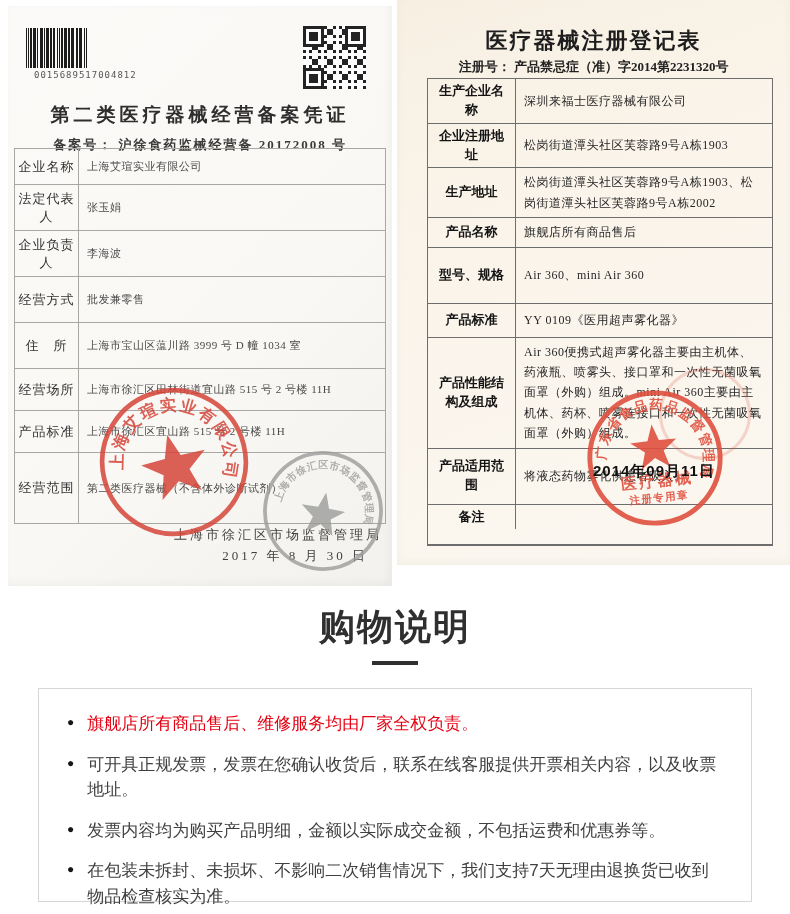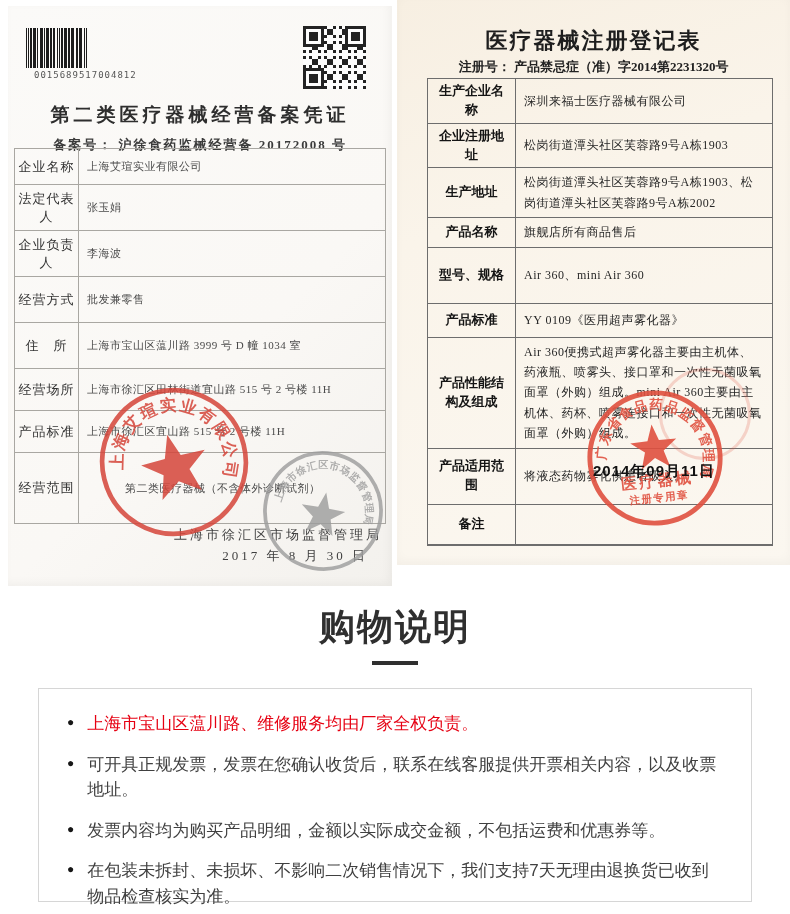--- a/index.html
+++ b/index.html
@@ -601,21 +601,21 @@
           <div class="val">上海市宝山区蕰川路 3999 号 D 幢 1034 室</div>
         </div>
         <div class="row" style="min-height: 42px;">
           <div class="lab">经营场所</div>
           <div class="val">上海市徐汇区田林街道宜山路 515 号 2 号楼 11H</div>
         </div>
         <div class="row" style="min-height: 42px;">
           <div class="lab">产品标准</div>
           <div class="val">上海市徐汇区宜山路 515 号 2 号楼 11H</div>
         </div>
-        <div class="row" style="min-height: 70px; gap: 38px;">
+        <div class="row" style="min-height: 70px;">
           <div class="lab">经营范围</div>
           <div class="val">第二类医疗器械（不含体外诊断试剂）</div>
         </div>
       </div>
 
     <div class="issuer-line">上海市徐汇区市场监督管理局</div>
     <div class="issue-date">2017 年 8 月 30 日</div>
 
     <div class="stamp" style="left:88px; top:378px; width:156px; height:156px; opacity:0.85; transform:rotate(-14deg); color:#d5453a;">
       <svg viewBox="0 0 200 200" width="156" height="156">
@@ -670,21 +670,21 @@
           <div class="val">YY 0109《医用超声雾化器》</div>
         </div>
         <div class="row" style="min-height: 88px;">
           <div class="lab">产品性能结构及组成</div>
           <div class="val">Air 360便携式超声雾化器主要由主机体、药液瓶、喷雾头、接口罩和一次性无菌吸氧面罩（外购）组成。mini Air 360主要由主机体、药杯、喷雾连接口和一次性无菌吸氧面罩（外购）组成。</div>
         </div>
         <div class="row" style="min-height: 56px;">
           <div class="lab">产品适用范围</div>
           <div class="val">将液态药物雾化供患者吸入。</div>
         </div>
-        <div class="row" style="min-height: 40px;">
+        <div class="row" style="min-height: 40px; flex-direction: column;">
           <div class="lab">备注</div>
           <div class="val"></div>
         </div>
       </div>
 
     <div class="faint-ring" style="left:262px; top:368px;"></div>
 
     <div class="stamp" style="left:188px; top:388px; width:140px; height:140px; opacity:0.9; transform:rotate(-6deg); color:#e0503f;">
       <svg viewBox="0 0 200 200" width="140" height="140">
         <circle cx="100" cy="100" r="93" fill="none" stroke="currentColor" stroke-width="7"></circle>
@@ -700,21 +700,21 @@
 
     <div class="stamp-date" style="left:196px; top:462px;">2014年09月11日</div>
   </div>
 
   <div class="shop-title">购物说明</div>
   <div class="shop-dash"></div>
 
   <div class="notes-box" id="notes-box">
       <div class="note hl">
         <span class="dot">●</span>
-        <span class="txt">上海市宝山区蕰川路、维修服务均由厂家全权负责。</span>
+        <span class="txt">旗舰店所有商品售后、维修服务均由厂家全权负责。</span>
       </div>
       <div class="note">
         <span class="dot">●</span>
         <span class="txt">可开具正规发票，发票在您确认收货后，联系在线客服提供开票相关内容，以及收票地址。</span>
       </div>
       <div class="note">
         <span class="dot">●</span>
         <span class="txt">发票内容均为购买产品明细，金额以实际成交金额，不包括运费和优惠券等。</span>
       </div>
       <div class="note">

